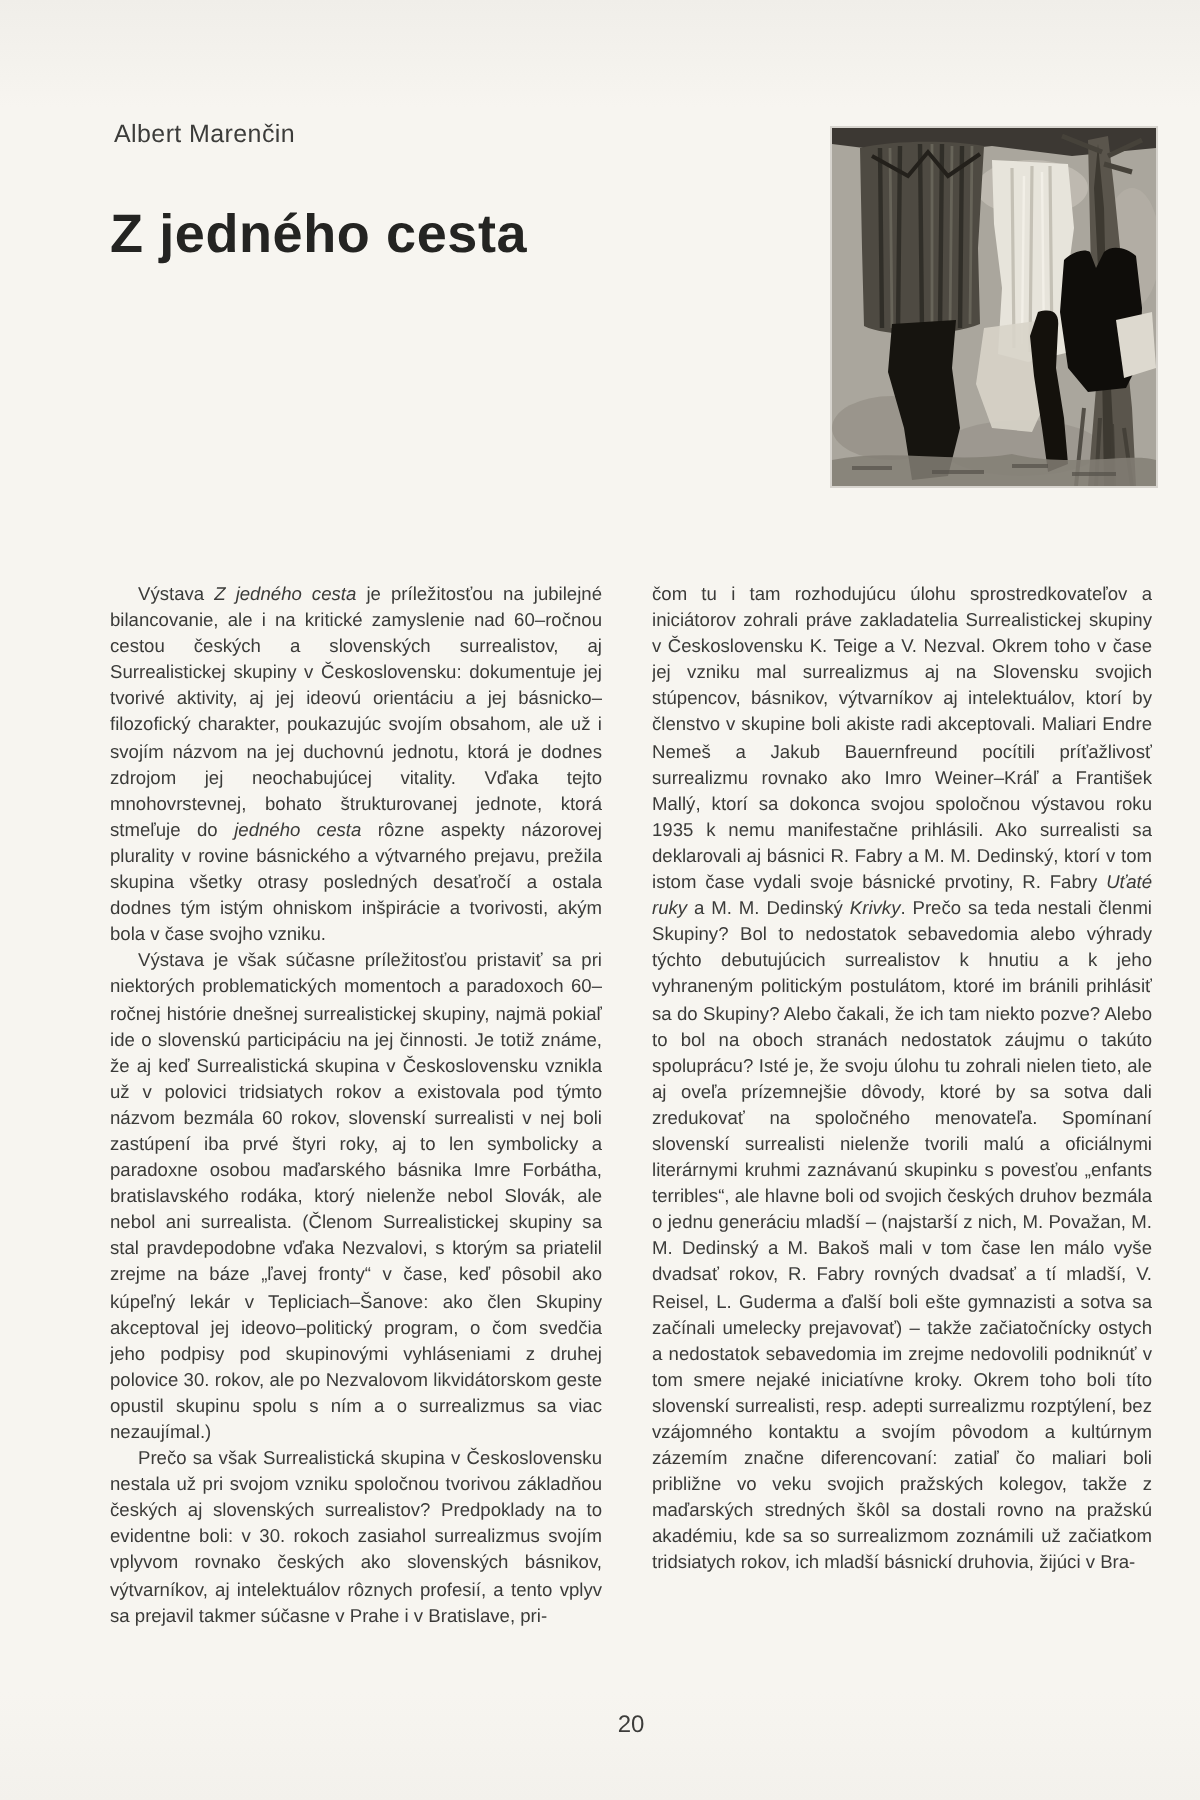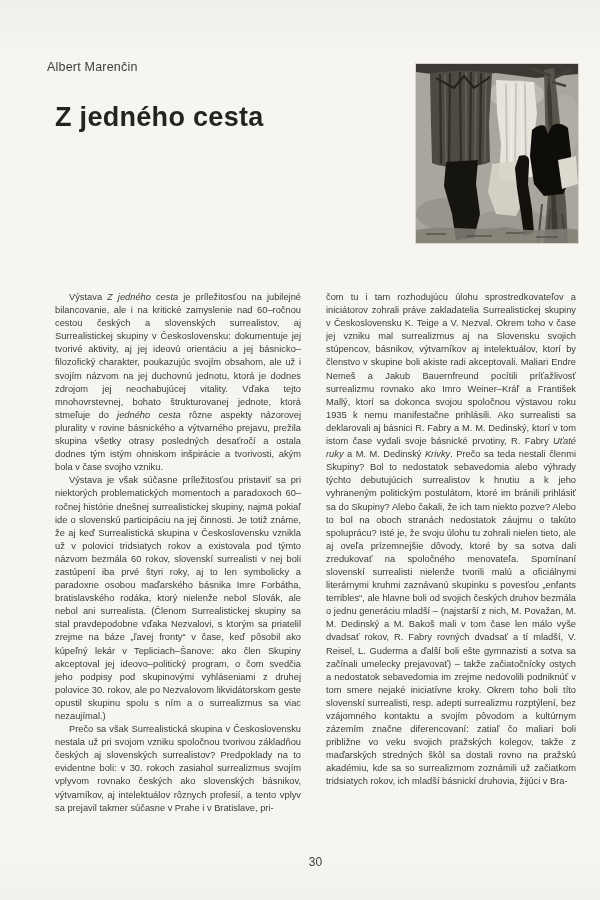--- a/index.html
+++ b/index.html
@@ -1,21 +1,21 @@
 <!DOCTYPE html>
 <html><head>
 <meta charset="utf-8">
 <style>
   html,body{margin:0;padding:0;background:#e9e7e2;}
   .page{
     position:relative;width:600px;height:900px;overflow:hidden;
     background:linear-gradient(180deg,#f0eee9 0%,#f7f5f0 6%,#f7f5f0 94%,#f3f1ec 100%);
     font-family:"Liberation Sans",sans-serif;color:#3a3a38;
   }
-  .author{position:absolute;left:47px;top:60px;font-size:12.5px;color:#3c3c3a;letter-spacing:.2px;}
+  .author{position:absolute;left:57px;top:60px;font-size:12.5px;color:#3c3c3a;letter-spacing:.2px;}
   .title{position:absolute;left:55px;top:84px;font-size:27px;font-weight:bold;color:#242422;letter-spacing:.3px;}
   .artwork{position:absolute;left:416px;top:64px;width:162px;height:179px;box-shadow:0 0 0 1px rgba(120,115,105,.25);}
   .columns{position:absolute;left:55px;top:259px;width:521px;display:flex;gap:25px;margin-top:32px;}
   .col{height:622px;overflow:hidden;font-size:9.3px;line-height:13.1px;text-align:justify;color:#3b3b39;}
   .col.left{width:246px;}
   .col.right{width:250px;}
   .col p{margin:0;}
   .col p.indent{text-indent:14px;}
   .italic{font-style:italic;}
   .page-number{position:absolute;left:55px;top:855px;width:521px;text-align:center;font-size:12px;color:#3c3c3a;}
@@ -59,15 +59,15 @@
     <div class="col left">
         <p class="para indent"><span>Výstava </span><span class="italic">Z jedného cesta</span><span> je príležitosťou na jubilejné bilancovanie, ale i na kritické zamyslenie nad 60–ročnou cestou českých a slovenských surrealistov, aj Surrealistickej skupiny v Československu: dokumentuje jej tvorivé aktivity, aj jej ideovú orientáciu a jej básnicko–filozofický charakter, poukazujúc svojím obsahom, ale už i svojím názvom na jej duchovnú jednotu, ktorá je dodnes zdrojom jej neochabujúcej vitality. Vďaka tejto mnohovrstevnej, bohato štrukturovanej jednote, ktorá stmeľuje do </span><span class="italic">jedného cesta</span><span> rôzne aspekty názorovej plurality v rovine básnického a výtvarného prejavu, prežila skupina všetky otrasy posledných desaťročí a ostala dodnes tým istým ohniskom inšpirácie a tvorivosti, akým bola v čase svojho vzniku.</span></p>
         <p class="para indent"><span>Výstava je však súčasne príležitosťou pristaviť sa pri niektorých problematických momentoch a paradoxoch 60–ročnej histórie dnešnej surrealistickej skupiny, najmä pokiaľ ide o slovenskú participáciu na jej činnosti. Je totiž známe, že aj keď Surrealistická skupina v Československu vznikla už v polovici tridsiatych rokov a existovala pod týmto názvom bezmála 60 rokov, slovenskí surrealisti v nej boli zastúpení iba prvé štyri roky, aj to len symbolicky a paradoxne osobou maďarského básnika Imre Forbátha, bratislavského rodáka, ktorý nielenže nebol Slovák, ale nebol ani surrealista. (Členom Surrealistickej skupiny sa stal pravdepodobne vďaka Nezvalovi, s ktorým sa priatelil zrejme na báze „ľavej fronty“ v čase, keď pôsobil ako kúpeľný lekár v Tepliciach–Šanove: ako člen Skupiny akceptoval jej ideovo–politický program, o čom svedčia jeho podpisy pod skupinovými vyhláseniami z druhej polovice 30. rokov, ale po Nezvalovom likvidátorskom geste opustil skupinu spolu s ním a o surrealizmus sa viac nezaujímal.)</span></p>
         <p class="para indent"><span>Prečo sa však Surrealistická skupina v Československu nestala už pri svojom vzniku spoločnou tvorivou základňou českých aj slovenských surrealistov? Predpoklady na to evidentne boli: v 30. rokoch zasiahol surrealizmus svojím vplyvom rovnako českých ako slovenských básnikov, výtvarníkov, aj intelektuálov rôznych profesií, a tento vplyv sa prejavil takmer súčasne v Prahe i v Bratislave, pri-</span></p>
       </div>
     <div class="col right">
         <p class="para"><span>čom tu i tam rozhodujúcu úlohu sprostredkovateľov a iniciátorov zohrali práve zakladatelia Surrealistickej skupiny v Československu K. Teige a V. Nezval. Okrem toho v čase jej vzniku mal surrealizmus aj na Slovensku svojich stúpencov, básnikov, výtvarníkov aj intelektuálov, ktorí by členstvo v skupine boli akiste radi akceptovali. Maliari Endre Nemeš a Jakub Bauernfreund pocítili príťažlivosť surrealizmu rovnako ako Imro Weiner–Kráľ a František Mallý, ktorí sa dokonca svojou spoločnou výstavou roku 1935 k nemu manifestačne prihlásili. Ako surrealisti sa deklarovali aj básnici R. Fabry a M. M. Dedinský, ktorí v tom istom čase vydali svoje básnické prvotiny, R. Fabry </span><span class="italic">Uťaté ruky</span><span> a M. M. Dedinský </span><span class="italic">Krivky</span><span>. Prečo sa teda nestali členmi Skupiny? Bol to nedostatok sebavedomia alebo výhrady týchto debutujúcich surrealistov k hnutiu a k jeho vyhraneným politickým postulátom, ktoré im bránili prihlásiť sa do Skupiny? Alebo čakali, že ich tam niekto pozve? Alebo to bol na oboch stranách nedostatok záujmu o takúto spoluprácu? Isté je, že svoju úlohu tu zohrali nielen tieto, ale aj oveľa prízemnejšie dôvody, ktoré by sa sotva dali zredukovať na spoločného menovateľa. Spomínaní slovenskí surrealisti nielenže tvorili malú a oficiálnymi literárnymi kruhmi zaznávanú skupinku s povesťou „enfants terribles“, ale hlavne boli od svojich českých druhov bezmála o jednu generáciu mladší – (najstarší z nich, M. Považan, M. M. Dedinský a M. Bakoš mali v tom čase len málo vyše dvadsať rokov, R. Fabry rovných dvadsať a tí mladší, V. Reisel, L. Guderma a ďalší boli ešte gymnazisti a sotva sa začínali umelecky prejavovať) – takže začiatočnícky ostych a nedostatok sebavedomia im zrejme nedovolili podniknúť v tom smere nejaké iniciatívne kroky. Okrem toho boli títo slovenskí surrealisti, resp. adepti surrealizmu rozptýlení, bez vzájomného kontaktu a svojím pôvodom a kultúrnym zázemím značne diferencovaní: zatiaľ čo maliari boli približne vo veku svojich pražských kolegov, takže z maďarských stredných škôl sa dostali rovno na pražskú akadémiu, kde sa so surrealizmom zoznámili už začiatkom tridsiatych rokov, ich mladší básnickí druhovia, žijúci v Bra-</span></p>
       </div>
   </div>
 
-  <div class="page-number">30</div>
+  <div class="page-number">20</div>
 
 </div>
 
 </body></html>

